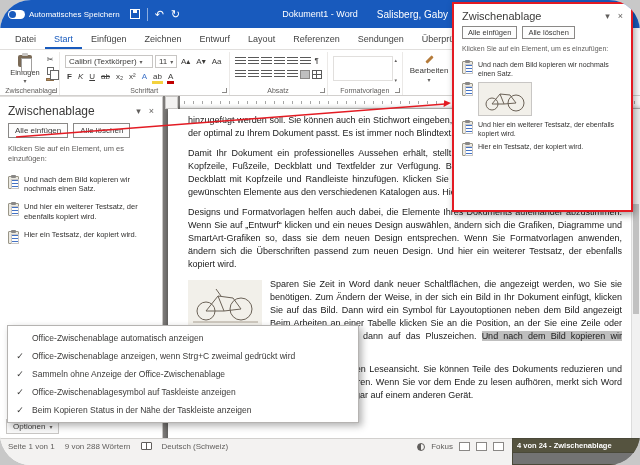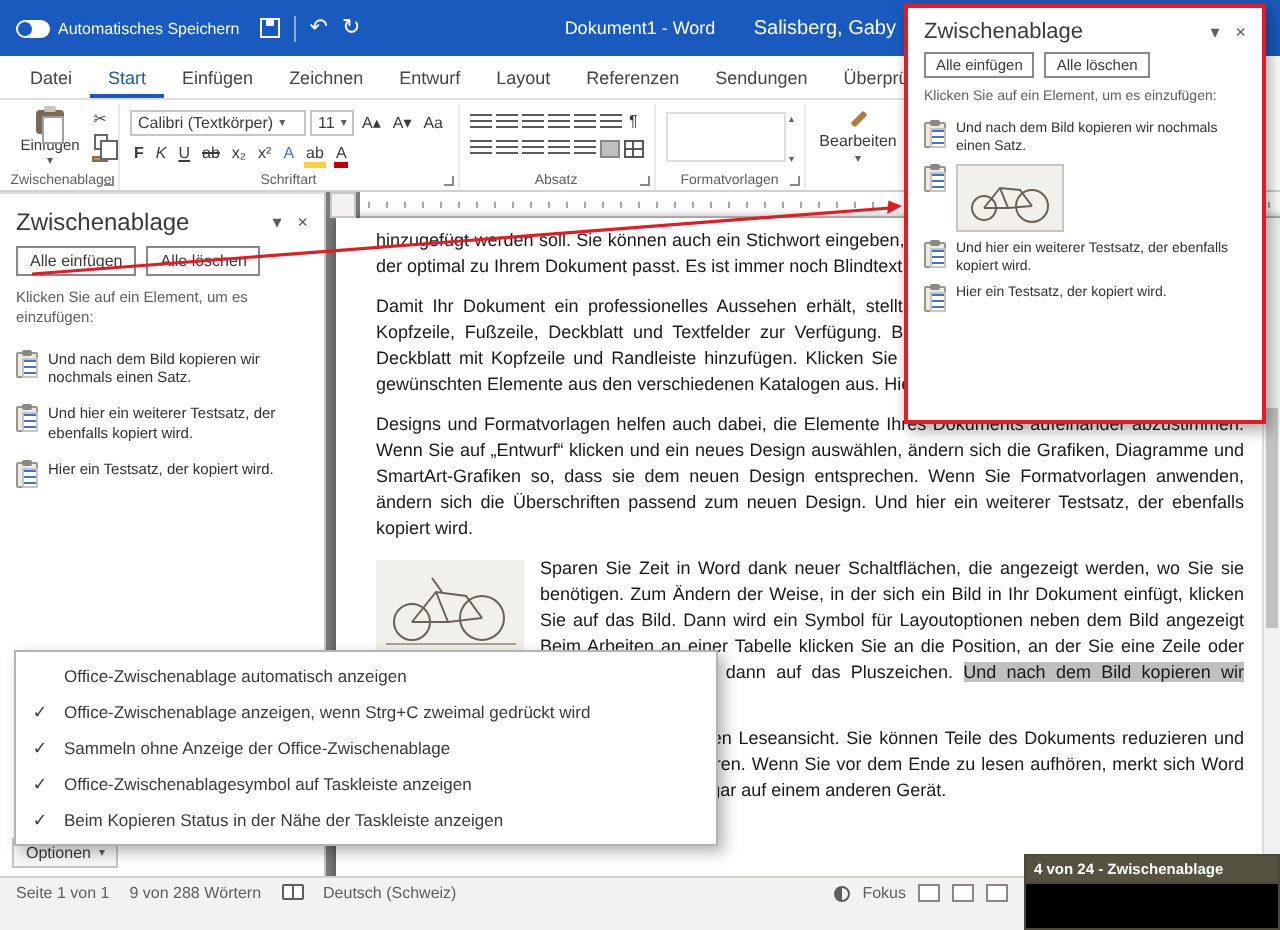--- a/index.html
+++ b/index.html
@@ -1,18 +1,18 @@
 <!DOCTYPE html>
 <html><head>
 <meta charset="utf-8">
 <style>
   * { margin:0; padding:0; box-sizing:border-box; }
   html,body { width:640px; height:465px; }
   body { font-family:"Liberation Sans","DejaVu Sans",sans-serif; background:#c8c8c8; }
-  .window { position:relative; width:640px; height:465px; background:#fff; overflow:hidden; color:#323130; }
+  .window { position:relative; width:640px; height:465px; background:#fff; overflow:hidden; color:#323130;border-radius:31px; }
 
   
   .titlebar { position:absolute; top:0; left:0; width:640px; height:28px; background:#185abd; display:flex; align-items:center; color:#fff; padding-left:8px; z-index:2; }
   .autosave { display:flex; align-items:center; gap:4px; font-size:8px; white-space:nowrap; }
   .toggle { width:17px; height:9px; border-radius:5px; background:#fff; position:relative; display:inline-block; }
   .toggle::after { content:""; position:absolute; left:1px; top:1px; width:7px; height:7px; border-radius:50%; background:#185abd; }
   .save-ic { width:10px; height:10px; border:1px solid #fff; margin-left:10px; position:relative; display:inline-block; }
   .save-ic::after { content:""; position:absolute; left:2px; top:0; width:4px; height:3px; background:#fff; }
   .tb-sep { width:1px; height:13px; background:rgba(255,255,255,.5); margin:0 7px; }
   .tb-ic { font-size:11px; line-height:1; margin-right:7px; cursor:default; }
@@ -112,21 +112,21 @@
   .float-pane .pane-instr { padding:0 1px 5px; font-size:7px; }
   .float-pane .pane-item { padding:2px 1px; font-size:7px; }
   .thumb { display:inline-block; width:54px; height:34px; border:1px solid #c8c6c4; background:#f2f0ea; }
 
   
   .ctx-menu { position:absolute; left:7px; top:325px; width:352px; background:#fff; border:1px solid #b5b3b1; box-shadow:3px 3px 7px rgba(0,0,0,.3); z-index:30; padding:3px 0; }
   .ctx-item { display:flex; align-items:center; height:18px; font-size:8.5px; color:#3b3a39; }
   .ctx-check { width:24px; text-align:center; font-size:9px; color:#3b3a39; flex:0 0 auto; }
 
   
-  .toast { position:absolute; right:0; bottom:0; width:128px; height:38px; background:#000000; border:1px solid #4a4939; color:#fff; z-index:40; font-size:7.5px; line-height:1.25; }
+  .toast { position:absolute; right:0; bottom:0; width:128px; height:27px; background:#737373; border:1px solid #4a4939; color:#fff; z-index:40; font-size:7.5px; line-height:1.25; }
   .toast-title { font-weight:bold; background:#55533f; padding:2px 4px; border-bottom:1px solid #4a4939; }
   .toast-body { padding:2px 4px;margin-top:20px; }
 
   
   .arrow-svg { position:absolute; left:0; top:0; width:640px; height:465px; z-index:25; pointer-events:none; }
 </style>
 </head>
 <body>
 
 <div class="window">

